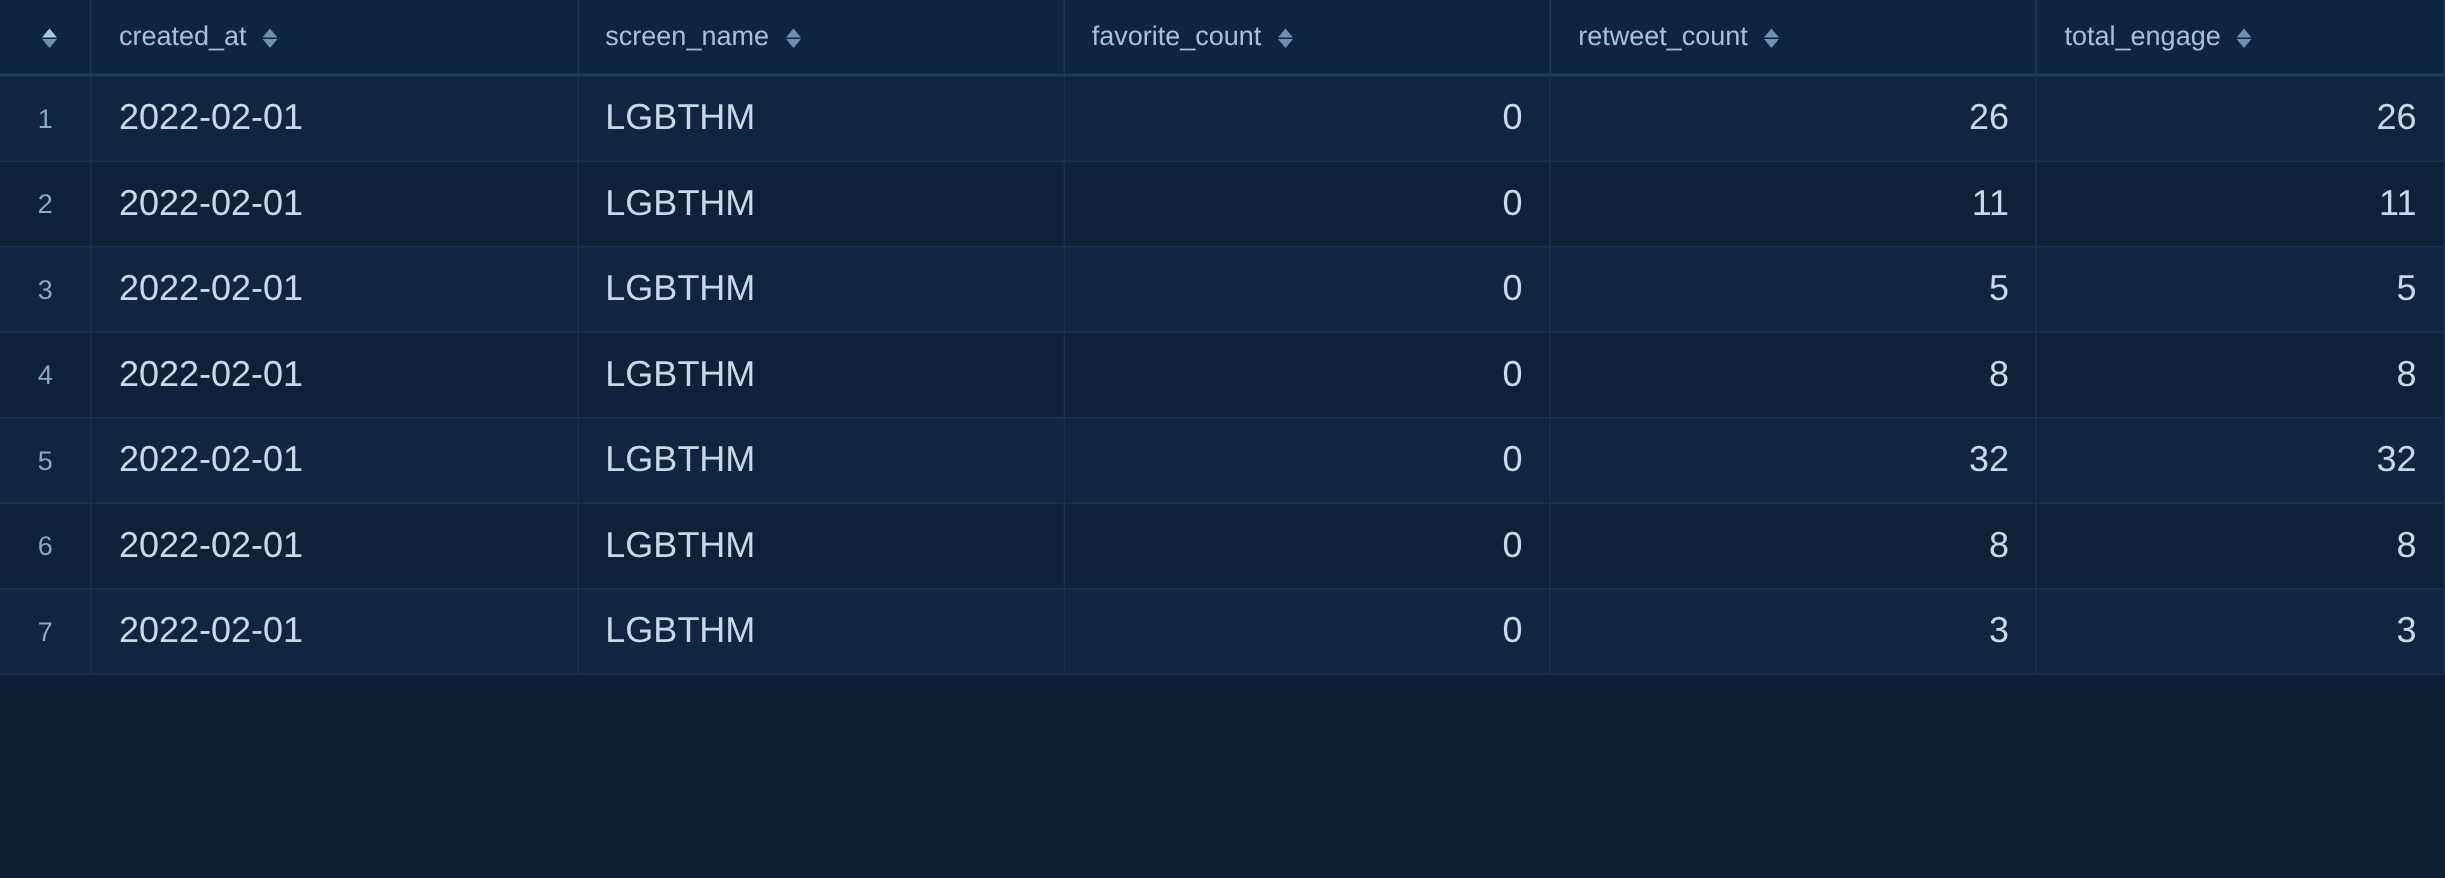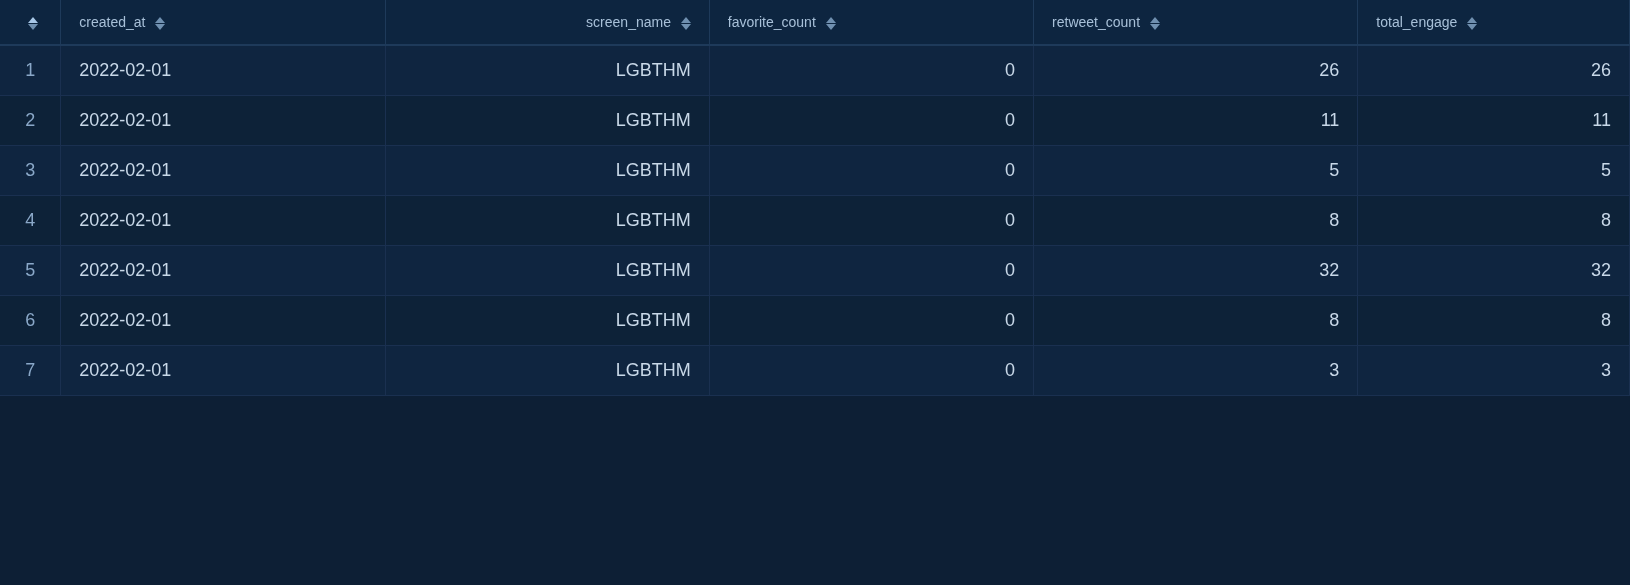--- a/index.html
+++ b/index.html
@@ -30,21 +30,21 @@
     }
 
     thead tr {
       background-color: #0d2540;
       border-bottom: 2px solid #1e3a5a;
     }
 
     thead th {
       padding: 14px 18px;
       text-align: left;
-      font-size: 14px;
+      font-size: 18px;
       font-weight: 500;
       color: #a8c0d8;
       border-right: 1px solid #1e3a5a;
       position: relative;
       white-space: nowrap;
       cursor: pointer;
       user-select: none;
     }
 
     thead th:first-child {
@@ -60,21 +60,21 @@
     tbody tr:nth-child(odd) {
       background-color: #0f2540;
     }
 
     tbody tr:nth-child(even) {
       background-color: #0d2238;
     }
 
     tbody td {
       padding: 14px 18px;
-      font-size: 18px;
+      font-size: 24px;
       color: #c8d8e8;
       border-right: 1px solid #1a3050;
       text-align: left;
     }
 
     tbody td:first-child {
       width: 60px;
       text-align: center;
       color: #8aa8c8;
       font-size: 18px;
@@ -98,21 +98,21 @@
       color: #c8d8e8;
     }
 
     
     .col-index {
       width: 60px;
     }
 
     
     .col-created_at { width: 320px; }
-    .col-screen_name { width: 320px; text-align: right; }
+    .col-screen_name { width: 320px; }
     .col-favorite_count { width: 320px; }
     .col-retweet_count { width: 320px; }
     .col-total_engage { width: 268px; }
 
     .sort-btn {
       background: none;
       border: none;
       cursor: pointer;
       padding: 0;
       display: inline-flex;

